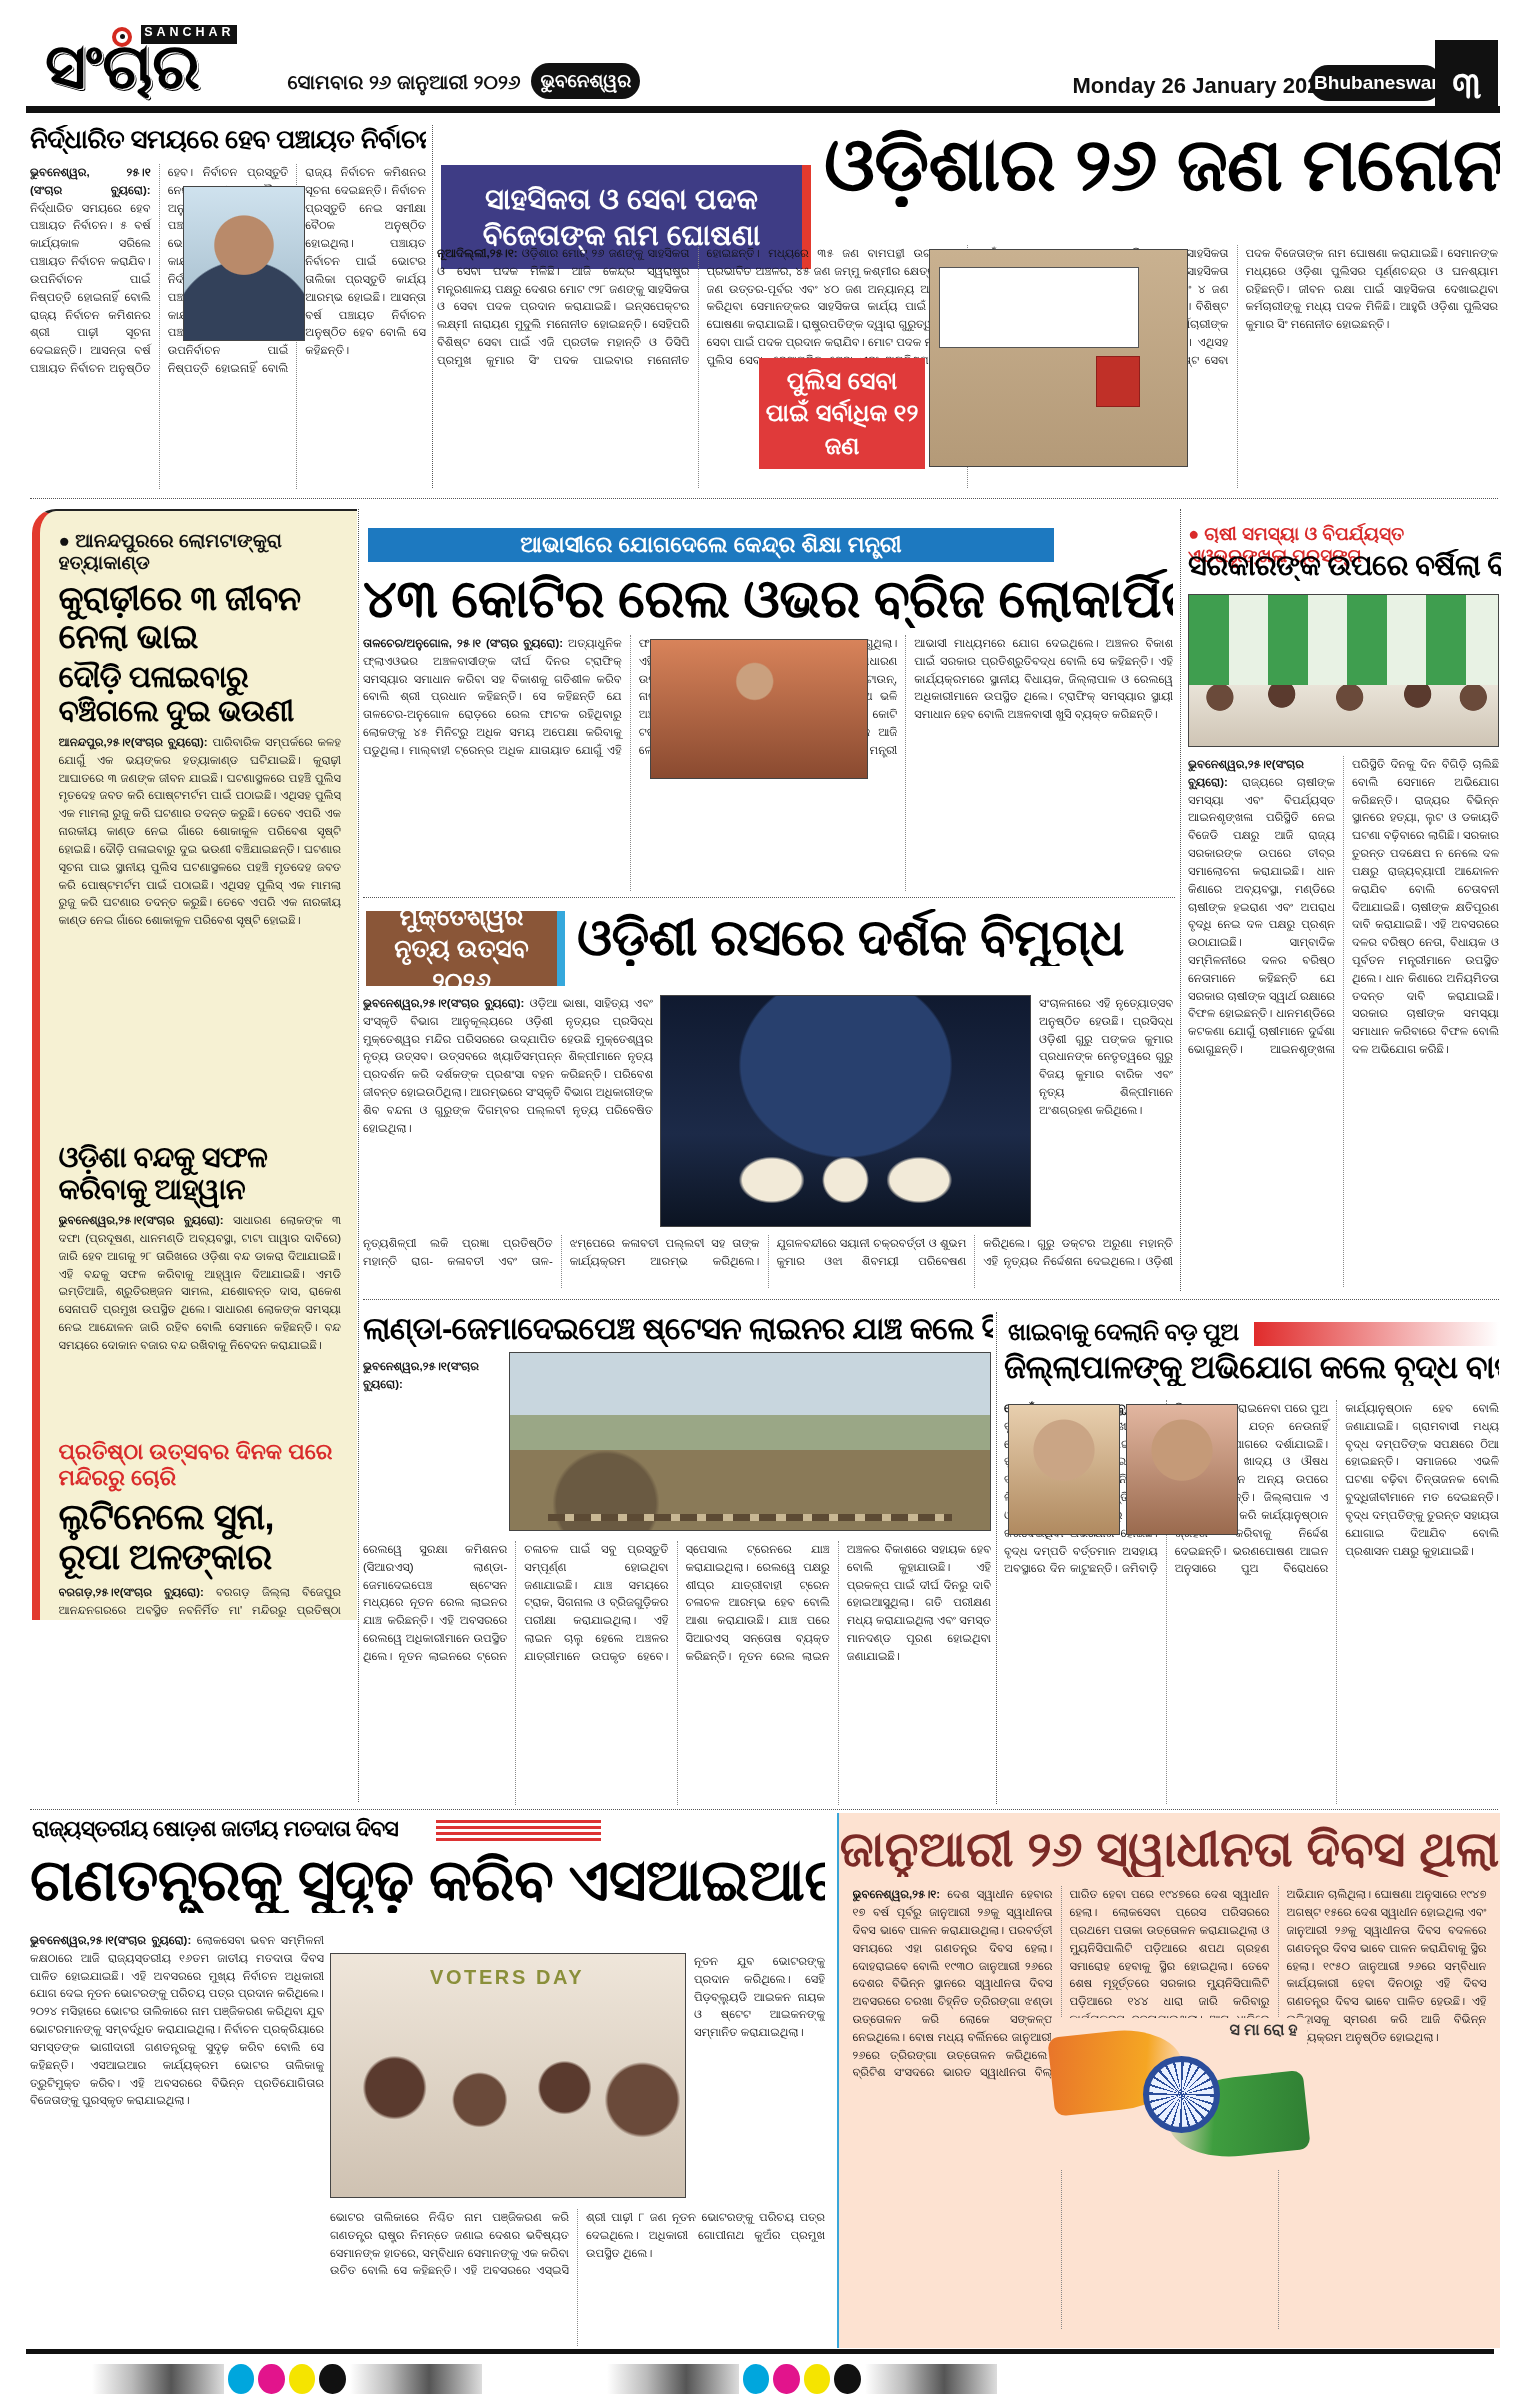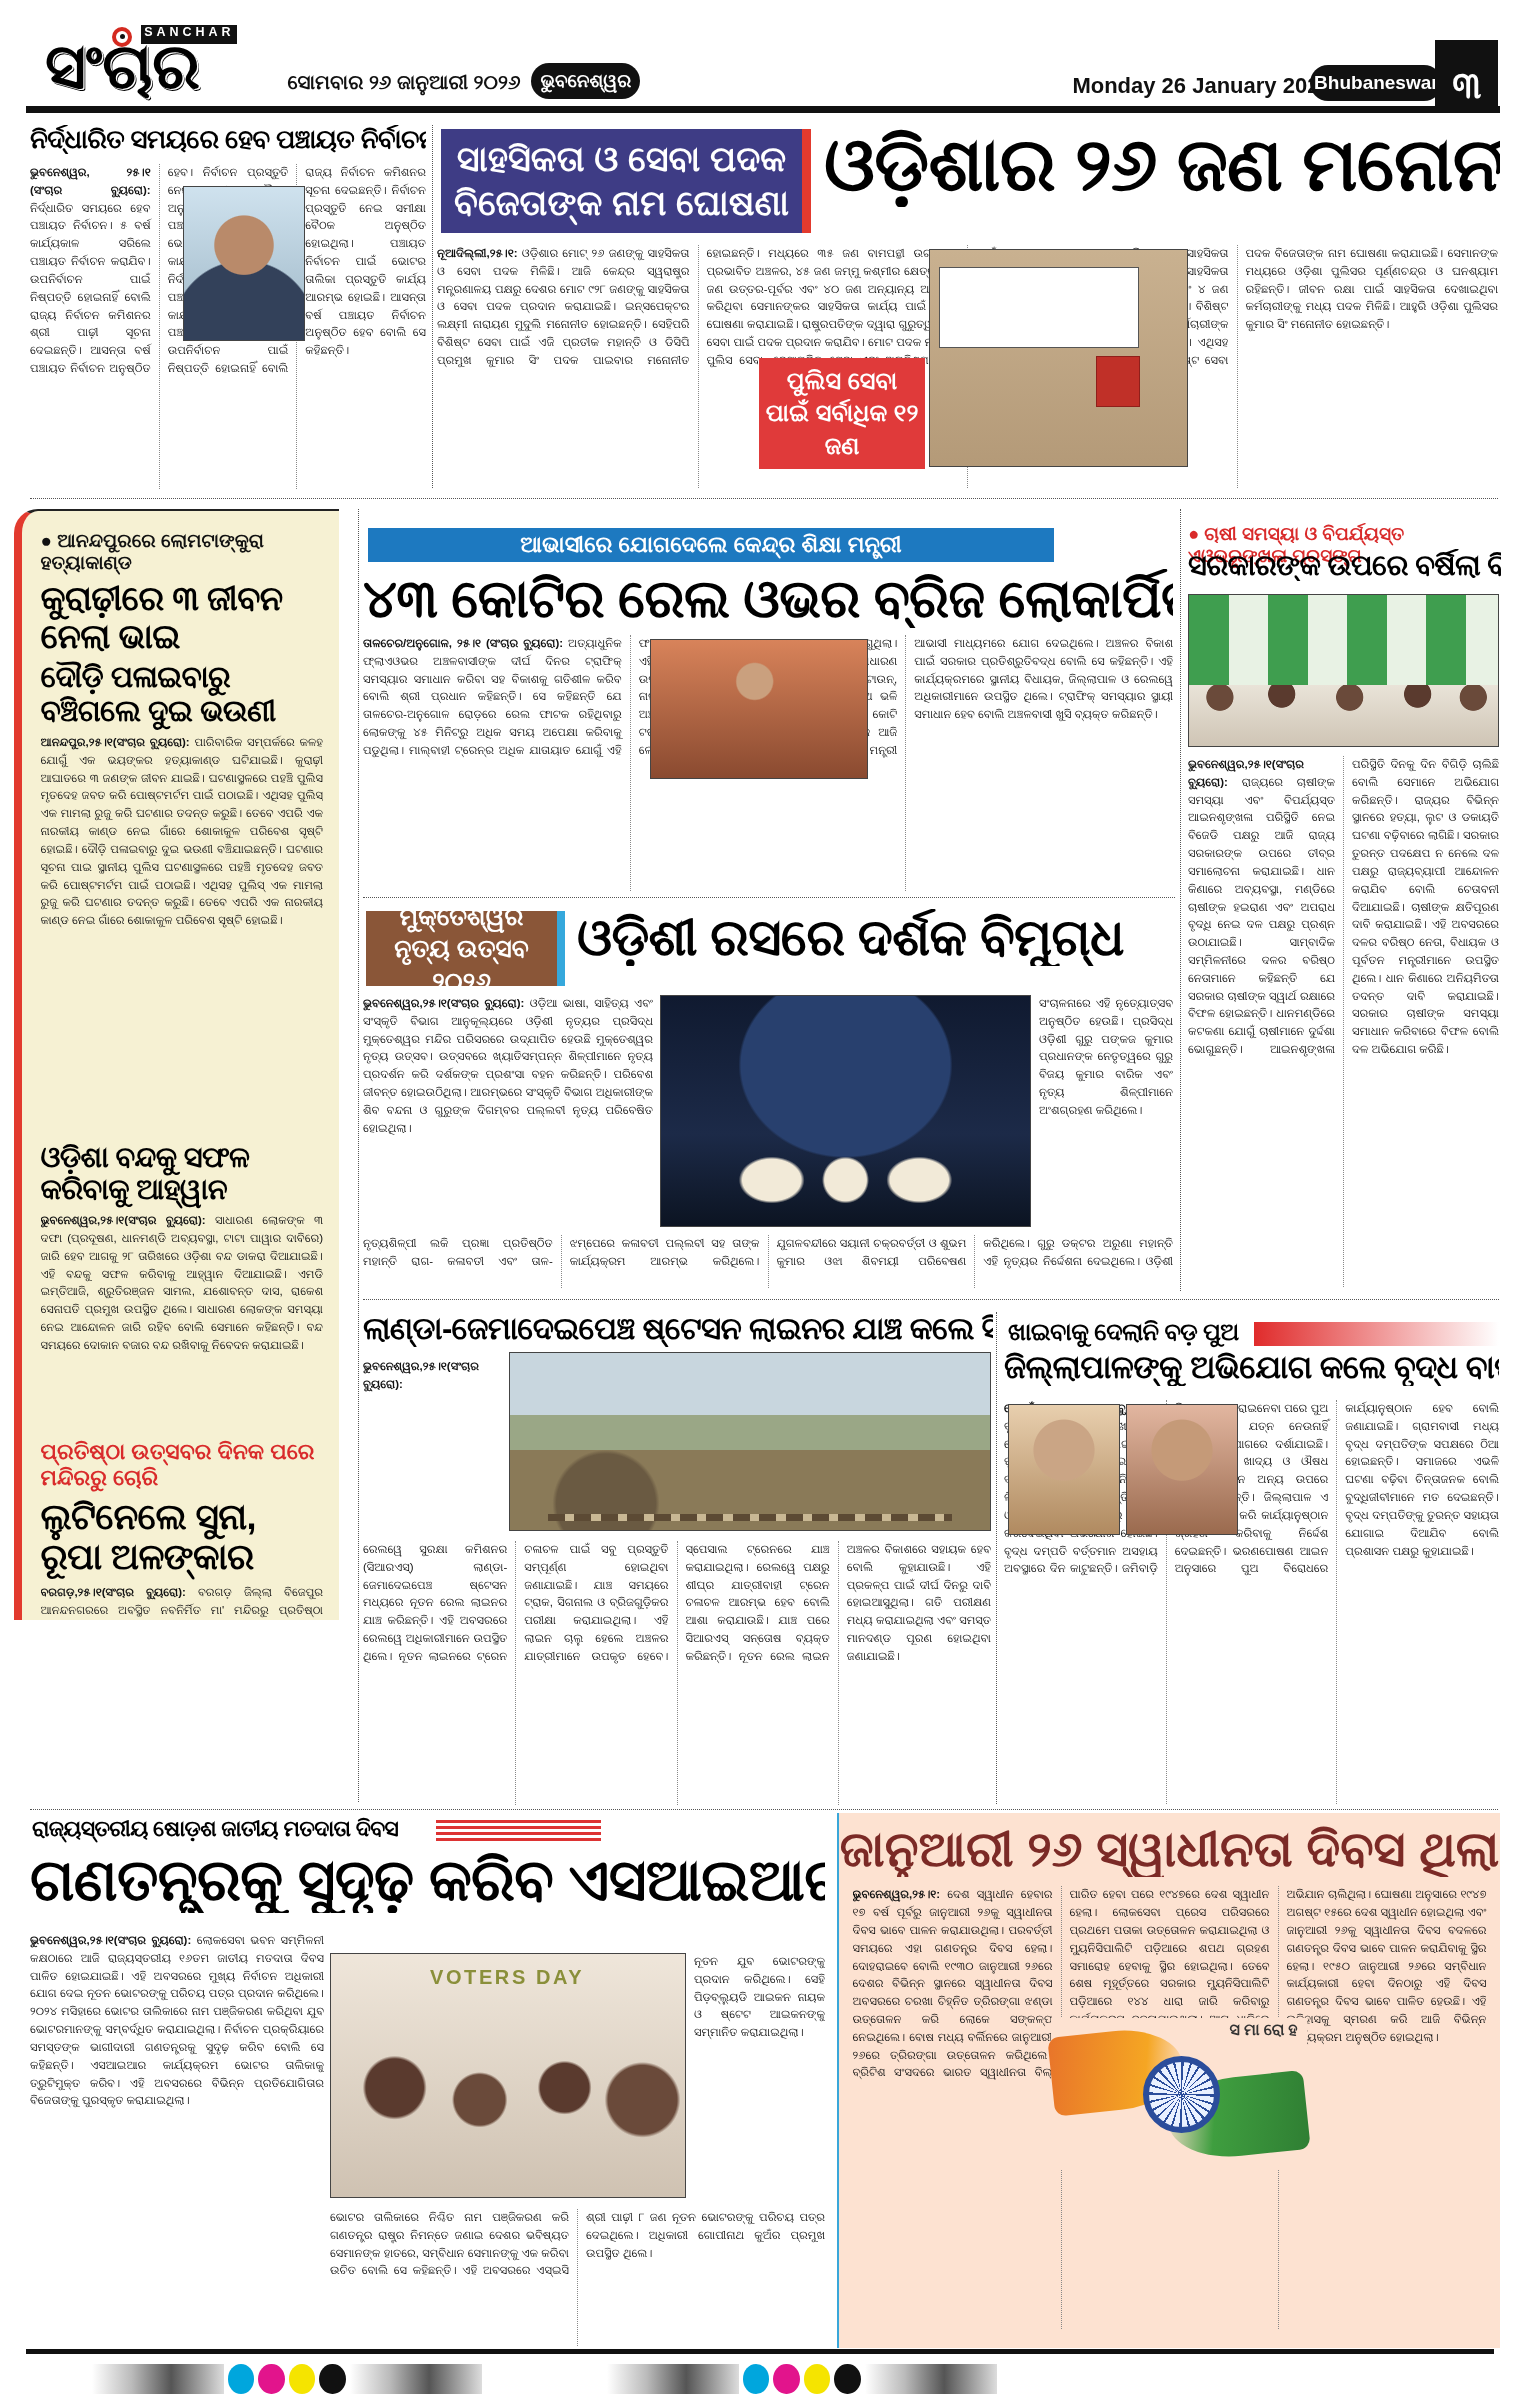--- a/index.html
+++ b/index.html
@@ -10,21 +10,21 @@
   .nowrap{white-space:nowrap;overflow:hidden;}
   .body-text{font-size:11.5px;line-height:1.55;text-align:justify;overflow:hidden;}
   .cols2{column-count:2;column-gap:17px;column-rule:0.7px dotted #888;}
   .cols3{column-count:3;column-gap:17px;column-rule:0.7px dotted #888;}
   .cols4{column-count:4;column-gap:17px;column-rule:0.7px dotted #888;}
   .byline{font-weight:700;}
   .dotted-h{border-top:1.3px dotted #555;}
   .dotted-v{border-left:1.3px dotted #555;}
   .kicker-box{background:#3e3c85;border-right:9.2px solid #e23a2e;color:#fff;font-weight:800;
               display:flex;align-items:center;justify-content:center;text-align:center;
-              font-size:35px;line-height:1.25;padding:4px 10px;box-sizing:border-box;}
+              font-size:29px;line-height:1.25;padding:4px 10px;box-sizing:border-box;margin-top:36px;}
   .kicker-bar{background:#1d79c0;color:#fff;font-weight:800;font-size:22.4px;display:flex;
               align-items:center;justify-content:center;}
   .kicker-brown{background:#8a5638;border-right:8px solid #35a8dc;color:#fff;font-weight:800;
                 font-size:25px;line-height:1.3;display:flex;align-items:center;justify-content:center;
                 text-align:center;padding:2.6px 6.6px;box-sizing:border-box;}
   .badge-red{background:#e03a3a;color:#fff;font-weight:800;font-size:24px;line-height:1.35;
              display:flex;align-items:center;justify-content:center;text-align:center;padding:5.3px;box-sizing:border-box;}
   .red-kicker{color:#d92b2b;font-weight:800;}
   .cream{background:#f6f1d3;border-left:8px solid #e23a2e;border-top:2.6px solid #222;
          border-radius:24px 0 0 0;box-sizing:border-box;padding:18.5px 16px 13.2px 18.5px;}
@@ -99,21 +99,21 @@
          background-size:100% 100%, 100% 100%,100% 100%,100% 100%,100% 100%,100% 36%;
          background-repeat:no-repeat;"></div>
     <div class="abs" style="left:166px;top:106px;width:42px;height:49px;background:#c03028;border:1.3px solid #8f1f1a;"></div>
   </div>
   <div class="abs badge-red" style="left:759px;top:358px;width:166px;height:111px;">
       <span>ପୁଲିସ ସେବା ପାଇଁ ସର୍ବାଧିକ ୧୨ ଜଣ</span>
     </div>
 
   <div class="abs dotted-h" style="left:30px;top:498px;width:1468px;"></div>
 
-  <div class="abs cream" style="left:14px;top:509px;width:325px;height:1111px;overflow:hidden;">
+  <div class="abs cream" style="left:32px;top:509px;width:325px;height:1111px;overflow:hidden;">
     <div style="font-weight:800;font-size:19px;">● ଆନନ୍ଦପୁରରେ ଲୋମଟାଙ୍କୁରା ହତ୍ୟାକାଣ୍ଡ</div>
     <div class="hl" style="font-size:34px;margin-top:5.3px;">କୁରାଢ଼ୀରେ ୩ ଜୀବନ ନେଲା ଭାଇ</div>
     <div class="hl" style="font-size:30px;margin-top:5.3px;font-weight:700;">ଦୌଡ଼ି ପଳାଇବାରୁ ବଞ୍ଚିଗଲେ ଦୁଇ ଭଉଣୀ</div>
     <div class="body-text" style="height:396px;margin-top:6.6px;">
       <span class="byline">ଆନନ୍ଦପୁର,୨୫।୧(ସଂଚାର ବ୍ୟୁରୋ):</span>
       <span>ପାରିବାରିକ ସମ୍ପର୍କରେ କଳହ ଯୋଗୁଁ ଏକ ଭୟଙ୍କର ହତ୍ୟାକାଣ୍ଡ ଘଟିଯାଇଛି। କୁରାଢ଼ୀ ଆଘାତରେ ୩ ଜଣଙ୍କ ଜୀବନ ଯାଇଛି। ଘଟଣାସ୍ଥଳରେ ପହଞ୍ଚି ପୁଲିସ ମୃତଦେହ ଜବତ କରି ପୋଷ୍ଟମର୍ଟମ ପାଇଁ ପଠାଇଛି। ଏଥିସହ ପୁଲିସ୍ ଏକ ମାମଲା ରୁଜୁ କରି ଘଟଣାର ତଦନ୍ତ କରୁଛି। ତେବେ ଏପରି ଏକ ନାରକୀୟ କାଣ୍ଡ ନେଇ ଗାଁରେ ଶୋକାକୁଳ ପରିବେଶ ସୃଷ୍ଟି ହୋଇଛି। ଦୌଡ଼ି ପଳାଇବାରୁ ଦୁଇ ଭଉଣୀ ବଞ୍ଚିଯାଇଛନ୍ତି। ଘଟଣାର ସୂଚନା ପାଇ ସ୍ଥାନୀୟ ପୁଲିସ ଘଟଣାସ୍ଥଳରେ ପହଞ୍ଚି ମୃତଦେହ ଜବତ କରି ପୋଷ୍ଟମର୍ଟମ ପାଇଁ ପଠାଇଛି। ଏଥିସହ ପୁଲିସ୍ ଏକ ମାମଲା ରୁଜୁ କରି ଘଟଣାର ତଦନ୍ତ କରୁଛି। ତେବେ ଏପରି ଏକ ନାରକୀୟ କାଣ୍ଡ ନେଇ ଗାଁରେ ଶୋକାକୁଳ ପରିବେଶ ସୃଷ୍ଟି ହୋଇଛି।</span>
     </div>
     <div class="hl" style="font-size:29px;margin-top:10.6px;">ଓଡ଼ିଶା ବନ୍ଦକୁ ସଫଳ କରିବାକୁ ଆହ୍ୱାନ</div>
     <div class="body-text" style="height:218px;margin-top:6.6px;">
       <span class="byline">ଭୁବନେଶ୍ୱର,୨୫।୧(ସଂଚାର ବ୍ୟୁରୋ):</span>

